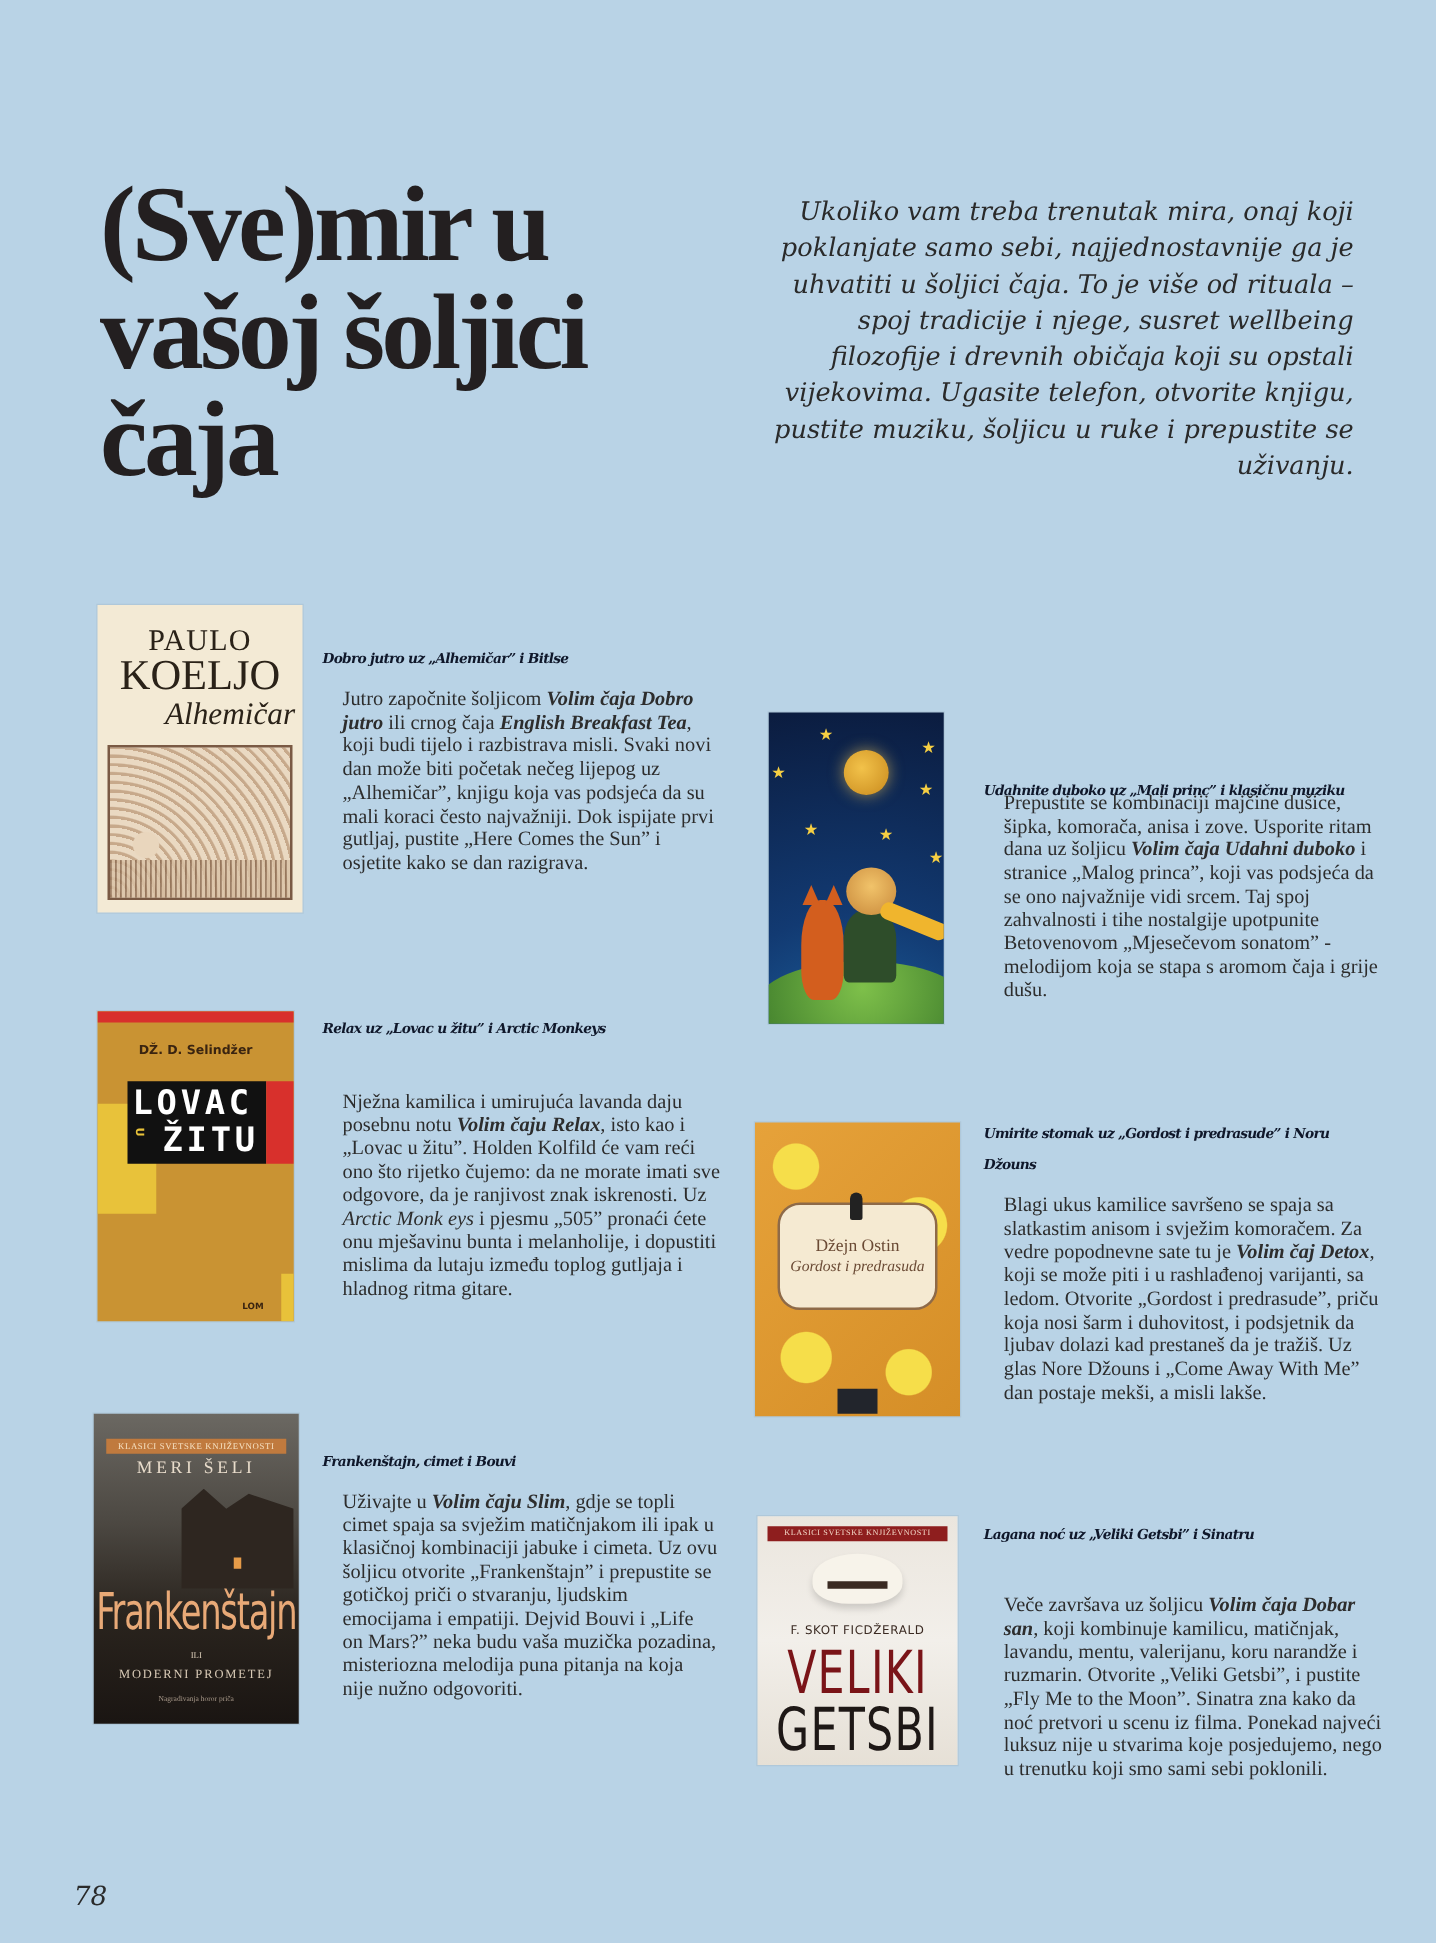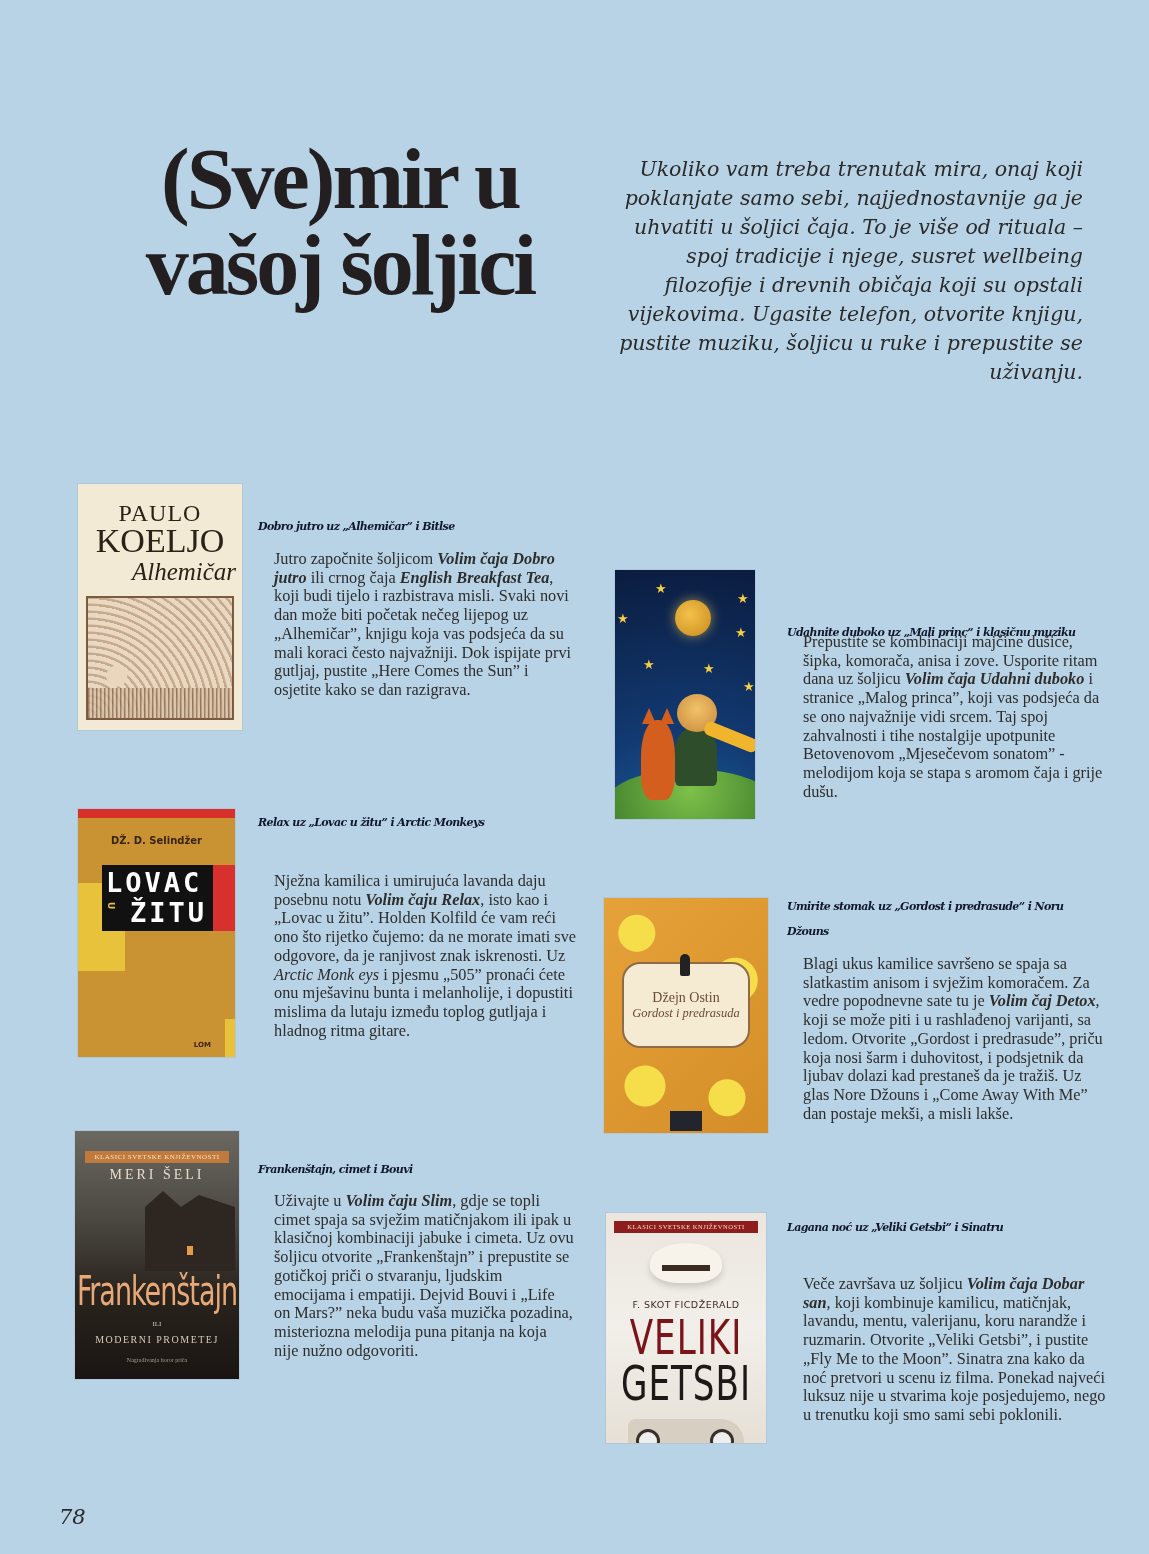--- a/index.html
+++ b/index.html
@@ -14,21 +14,20 @@
     .headline {
       position: absolute;
       left: 80px; top: 136px;
       width: 520px;
       font-family: "Liberation Serif", serif;
       font-weight: bold;
       font-size: 86px;
       line-height: 86px;
       letter-spacing: -3px;
       color: #231f20;
-      text-align: center;
     }
     .headline span { display: block; }
     .intro {
       position: absolute;
       right: 66px; top: 155px;
       width: 470px;
       text-align: right;
       font-family: "DejaVu Serif", serif;
       font-style: italic;
       font-size: 20.5px;
@@ -123,38 +122,39 @@
        radial-gradient(circle at 25% 80%, #f6de4a 0 20px, transparent 21px),
        radial-gradient(circle at 75% 85%, #f6de4a 0 18px, transparent 19px),
        linear-gradient(135deg, #e6a23a, #d58e27); }
     .c-gor .frame { position:absolute; left:18px; top:64px; width:128px; height:86px; background:#f5ead2; border:2px solid #8e6a48; border-radius:18px; }
     .c-gor .lady { position:absolute; left:76px; top:56px; width:10px; height:22px; background:#222; border-radius:5px 5px 2px 2px; }
     .c-gor .auth { position:absolute; left:0; top:92px; width:100%; text-align:center; font-family:"Liberation Serif",serif; font-size:14px; color:#6a4a34; }
     .c-gor .ttl { position:absolute; left:0; top:108px; width:100%; text-align:center; font-family:"Liberation Serif",serif; font-style:italic; font-size:12.5px; line-height:14px; color:#6a4a34; }
     .c-gor .logo { position:absolute; left:66px; bottom:2px; width:32px; height:20px; background:#22252c; }
 
     
-    .c-get { left: 606px; top: 1213px; width: 160px; height: 230px; background: linear-gradient(180deg,#ebe6de,#f2efea 50%, #e6e0d6); }
+    .c-get { left: 606px; top: 1213px; width: 160px; height: 199px; background: linear-gradient(180deg,#ebe6de,#f2efea 50%, #e6e0d6); }
     .c-get .ribbon { position:absolute; left:8px; top:8px; width:144px; height:12px; background:#8e1e1e; font-family:"Liberation Serif",serif; font-size:6.5px; color:#f3d9c8; text-align:center; line-height:12px; letter-spacing:.5px; }
     .c-get .hat { position:absolute; left:44px; top:30px; width:72px; height:40px; background:#f7f3ea; border-radius:50% 50% 40% 40%; box-shadow:0 4px 6px rgba(0,0,0,.15); }
     .c-get .hat::after { content:""; position:absolute; left:12px; right:12px; top:22px; height:6px; background:#3a2a22; }
     .c-get .auth { position:absolute; left:0; top:86px; width:100%; text-align:center; font-family:"DejaVu Sans",sans-serif; font-size:9.5px; color:#3a2a22; letter-spacing:.5px; }
     .c-get .t1, .c-get .t2 { position:absolute; left:0; width:100%; text-align:center; font-family:"DejaVu Sans Condensed","DejaVu Sans",sans-serif; font-size:38px; letter-spacing:1px; transform:scaleY(1.25); }
     .c-get .t1 { top:103px; color:#7a1418; }
     .c-get .t2 { top:149px; color:#1e1816; }
     .c-get .car { position:absolute; left:22px; top:206px; width:116px; height:26px; background:#d7cfc1; border-radius:10px 30px 4px 4px; }
     .c-get .car::before, .c-get .car::after { content:""; position:absolute; bottom:-8px; width:18px; height:18px; border-radius:50%; border:3px solid #3a302a; background:#eee; }
     .c-get .car::before { left:8px; } .c-get .car::after { right:10px; }
   </style>
 </head>
 <body>
 
 <h1 class="headline">
   <span>(Sve)mir u</span>
   <span>vašoj šoljici</span>
+  <span>čaja</span>
 </h1>
 
 <p class="intro">Ukoliko vam treba trenutak mira, onaj koji poklanjate samo sebi, najjednostavnije ga je uhvatiti u šoljici čaja. To je više od rituala – spoj tradicije i njege, susret wellbeing filozofije i drevnih običaja koji su opstali vijekovima. Ugasite telefon, otvorite knjigu, pustite muziku, šoljicu u ruke i prepustite se uživanju.</p>
 
 <div class="cover c-alh">
   <div class="author1">PAULO</div>
   <div class="author2">KOELJO</div>
   <div class="ttl">Alhemičar</div>
   <div class="engr"></div>
 </div>

